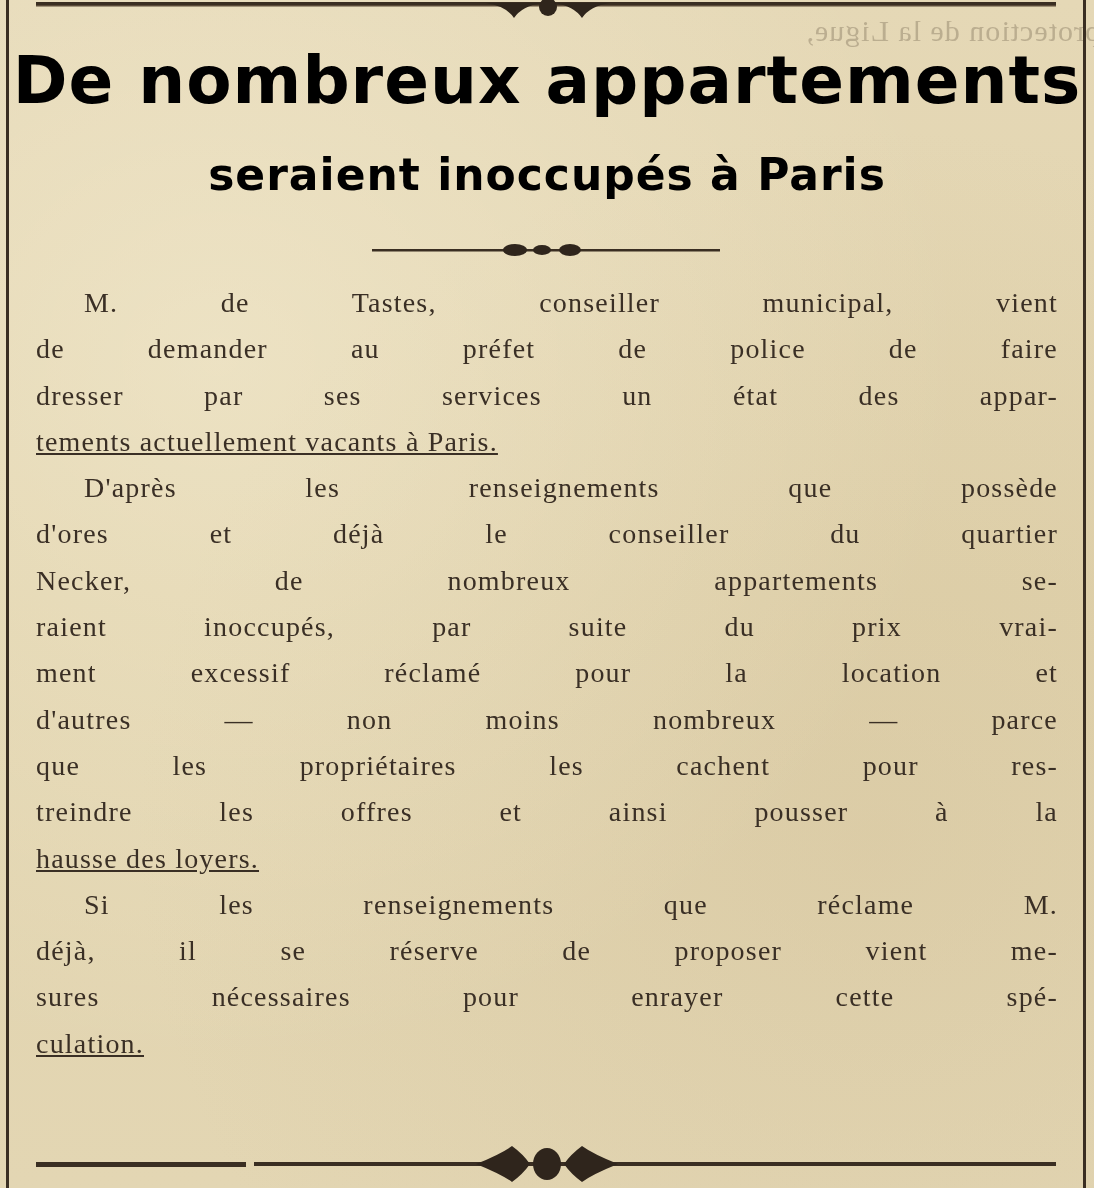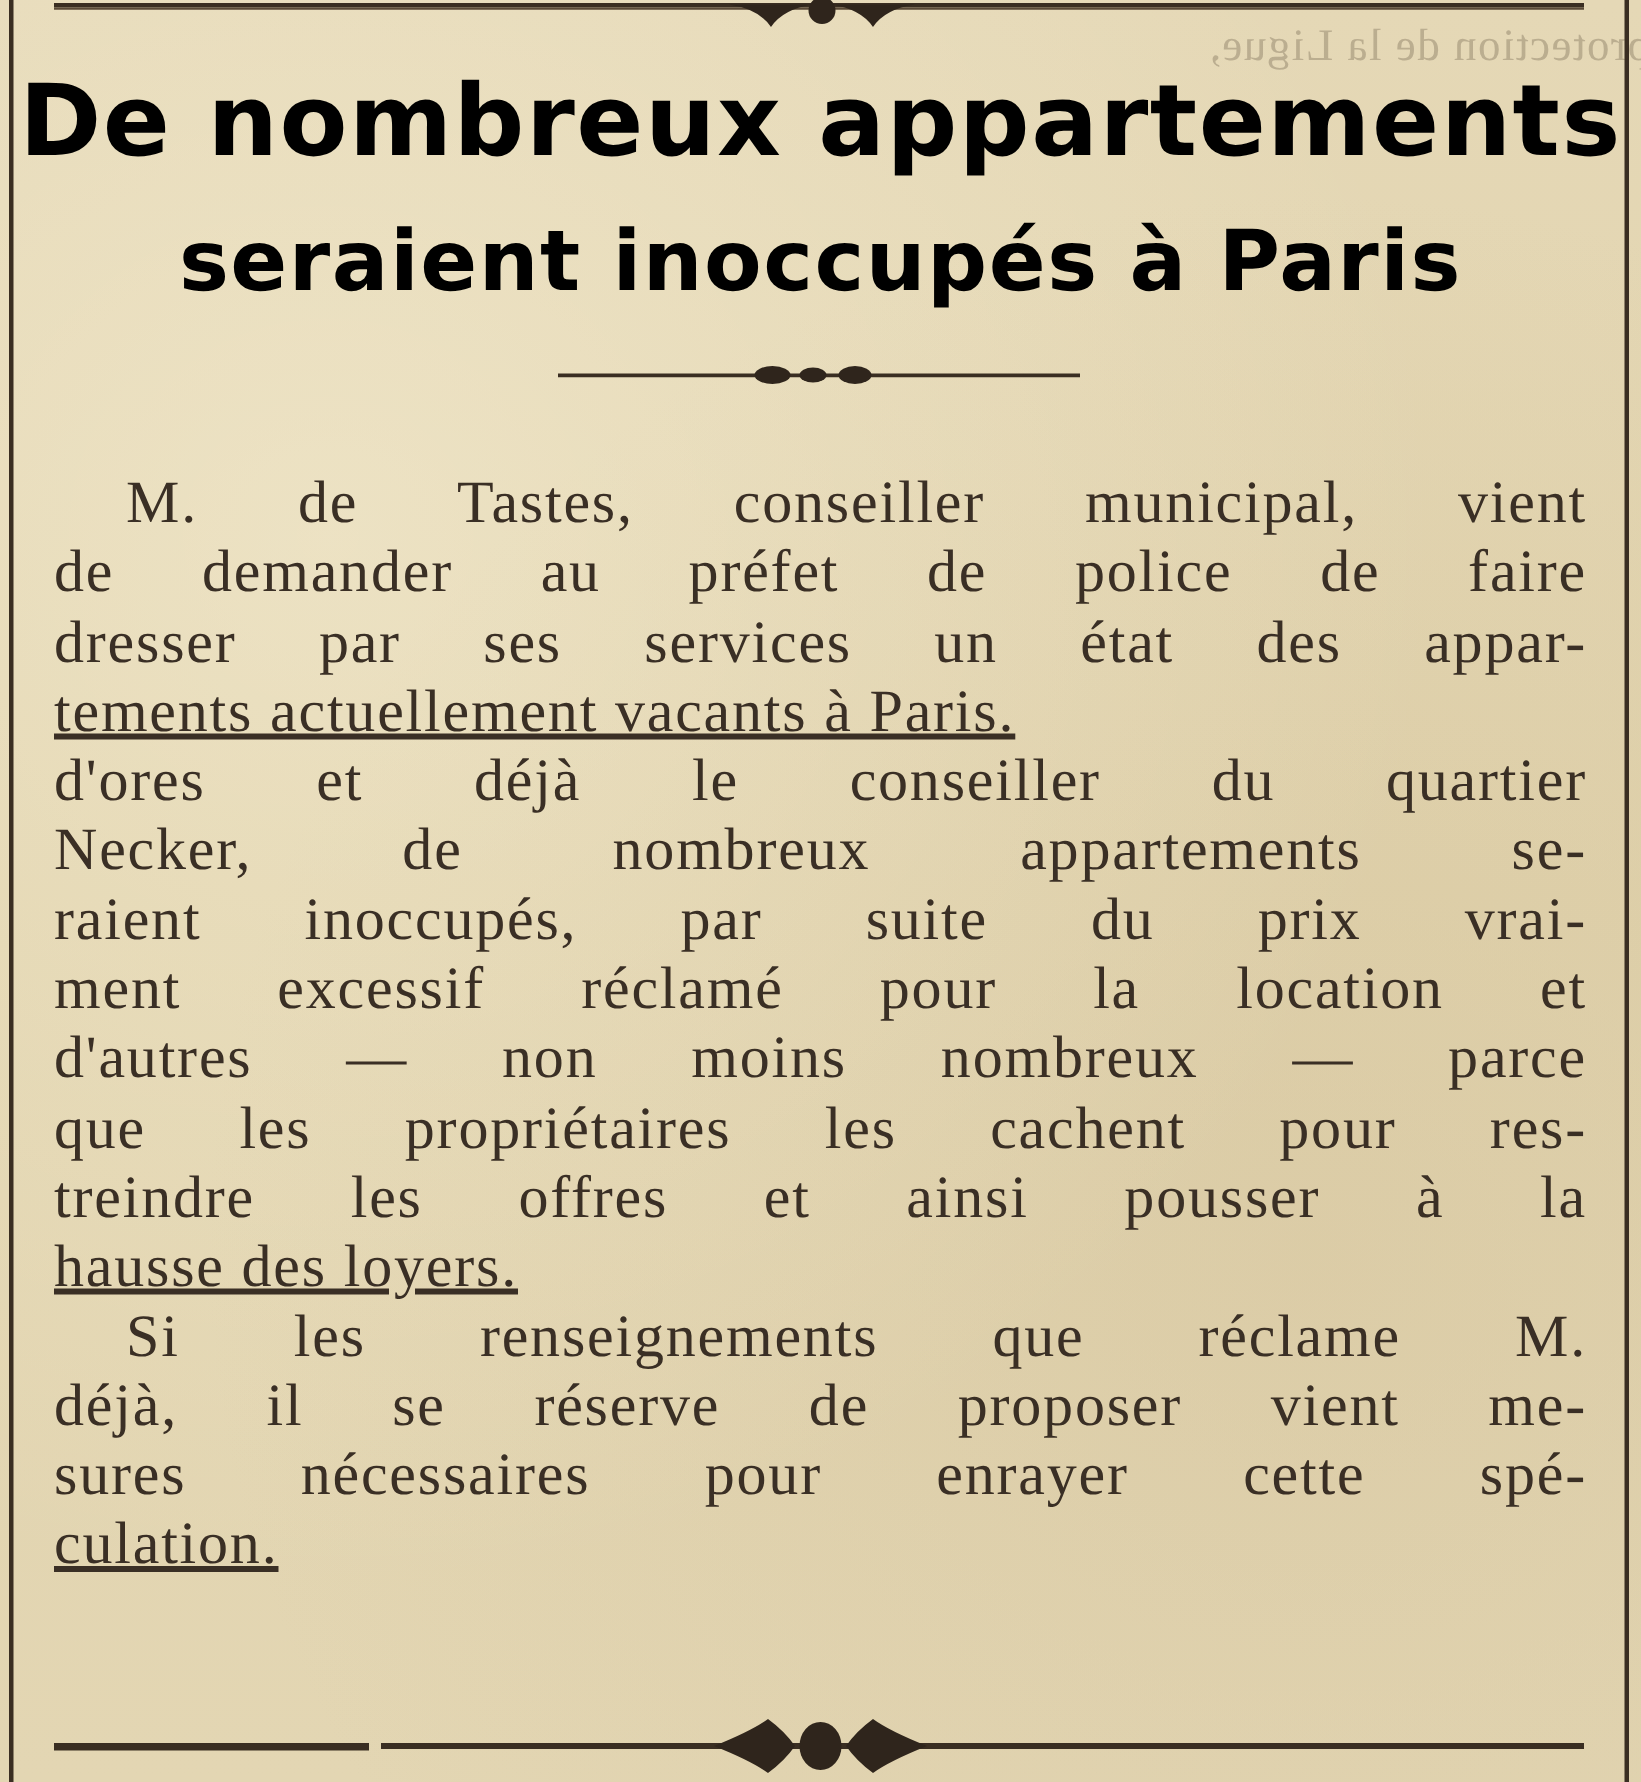--- a/index.html
+++ b/index.html
@@ -69,41 +69,40 @@
     letter-spacing: 1px;
     white-space: nowrap;
   }
   .headline.l1 {
     top: 38px;
     font-size: 66px;
     line-height: 86px;
   }
   .headline.l2 {
     top: 130px;
-    font-size: 56px;
+    font-size: 44px;
     line-height: 90px;
   }
   .mid-ornament {
     position: absolute;
     left: 370px;
     top: 240px;
     width: 352px;
     height: 20px;
   }
   .body-text {
     position: absolute;
     left: 36px;
     top: 280px;
     width: 1022px;
     font-family: "Liberation Serif", serif;
-    font-size: 40px;
+    font-size: 28px;
     line-height: 46.3px;
     color: #3a2f25;
     letter-spacing: 1.2px;
-    margin-top: 32px;
   }
   .line {
     display: block;
     white-space: nowrap;
     text-align: justify;
     text-align-last: justify;
     height: 46.3px;
   }
   .line.last {
     text-align-last: left;
@@ -149,20 +148,21 @@
 </svg>
 
 <div class="body-text">
   <div>
     <span class="line indent">M. de Tastes, conseiller municipal, vient</span>
     <span class="line">de demander au préfet de police de faire</span>
     <span class="line">dresser par ses services un état des appar-</span>
     <span class="line last">tements actuellement vacants à Paris.</span>
   </div>
   <div>
+    <span class="line indent">D'après les renseignements que possède</span>
     <span class="line">d'ores et déjà le conseiller du quartier</span>
     <span class="line">Necker, de nombreux appartements se-</span>
     <span class="line">raient inoccupés, par suite du prix vrai-</span>
     <span class="line">ment excessif réclamé pour la location et</span>
     <span class="line">d'autres — non moins nombreux — parce</span>
     <span class="line">que les propriétaires les cachent pour res-</span>
     <span class="line">treindre les offres et ainsi pousser à la</span>
     <span class="line last">hausse des loyers.</span>
   </div>
   <div>

